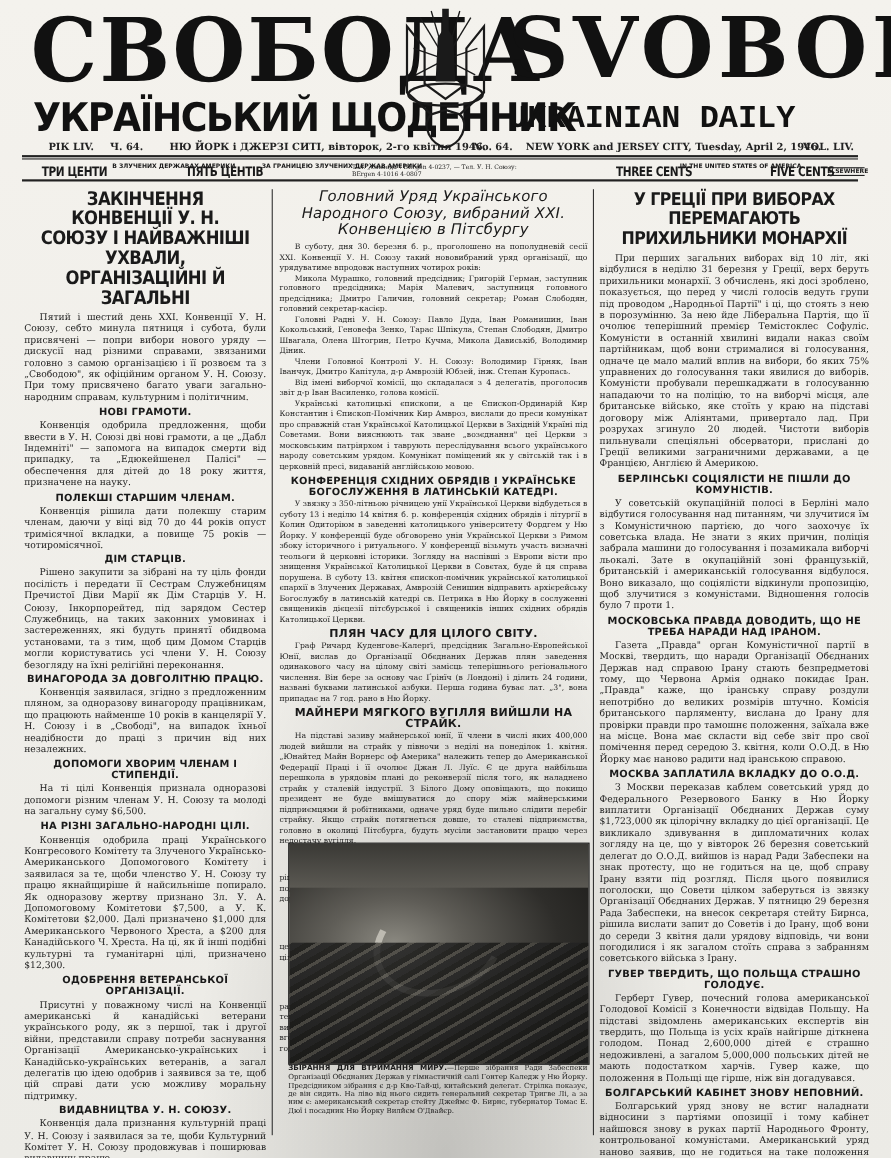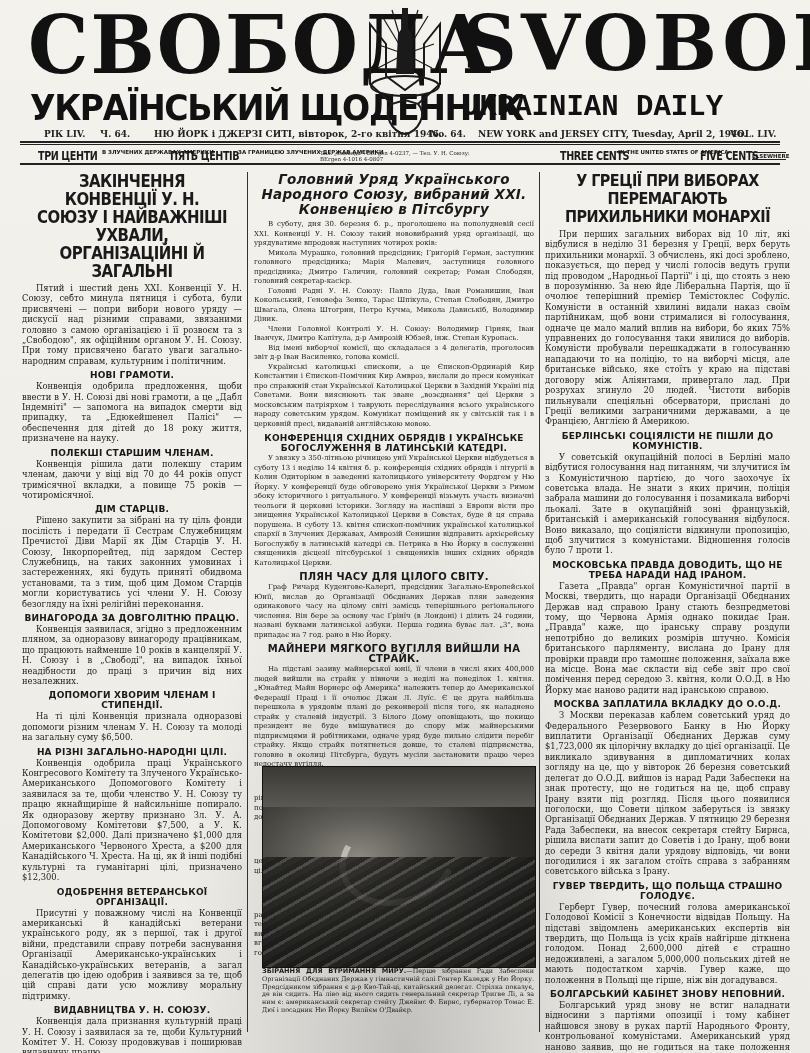--- a/index.html
+++ b/index.html
@@ -18,21 +18,21 @@
   .rule{position:absolute;left:20px;width:760px;background:#222;}
   .priceline{position:absolute;top:146px;left:20px;width:760px;height:20px;font-size:7px;}
   .priceline span{position:absolute;white-space:nowrap;}
   .big-price{font-family:"DejaVu Sans",sans-serif;font-weight:bold;font-size:12px;letter-spacing:-0.5px;transform:scaleX(0.8);transform-origin:left;}
   .small-caps{font-family:"DejaVu Sans",sans-serif;font-weight:bold;font-size:5.5px;line-height:6px;text-align:center;}
   
   .col{position:absolute;top:172px;}
   .colrule{position:absolute;top:172px;width:1px;background:#333;}
   h1.lead{margin:0;font-family:"DejaVu Sans",sans-serif;font-weight:bold;font-size:17px;line-height:18px;text-align:center;letter-spacing:-0.6px;transform:scaleX(0.88);}
   h2.sub{margin:4px 0 1px;font-family:"DejaVu Sans",sans-serif;font-weight:bold;font-size:9px;line-height:10px;text-align:center;letter-spacing:0.2px;}
-  h2.mid{margin:0;font-family:"DejaVu Sans",sans-serif;font-weight:bold;font-size:13.5px;line-height:15px;text-align:center;font-style:italic;letter-spacing:0.2px;}
+  h2.mid{margin:0;font-family:"DejaVu Sans",sans-serif;font-weight:normal;font-size:13.5px;line-height:15px;text-align:center;font-style:italic;letter-spacing:0.2px;}
   p.body{margin:0;font-size:8.4px;line-height:10.4px;text-align:justify;text-indent:14px;color:#1d1d1d;}
   p.smallbody{margin:0;font-size:7px;line-height:9.5px;text-align:justify;text-indent:14px;color:#1d1d1d;}
   .photo{position:absolute;left:262px;top:766px;width:272px;height:200px;background:
     radial-gradient(ellipse at 35% 45%, #8a8880 0%, #5f5d57 25%, #2e2d2a 60%, #151513 100%);
     overflow:hidden;border:1px solid #111;}
   .photo .table-arc{position:absolute;left:75px;top:45px;width:110px;height:80px;border:6px solid #bdbab1;border-radius:50%;border-top-color:transparent;border-right-color:transparent;transform:rotate(-20deg);}
   .photo .crowd{position:absolute;left:0;top:90px;width:272px;height:110px;background:
     repeating-linear-gradient(-30deg,#222 0 6px,#4a4842 6px 9px,#1a1a18 9px 14px);opacity:0.85;}
   .photo .wall{position:absolute;left:0;top:0;width:272px;height:40px;background:linear-gradient(#3a3935,#5b5953);}
   .caption{position:absolute;left:262px;top:968px;width:272px;font-size:6.4px;line-height:7.8px;text-align:justify;}

